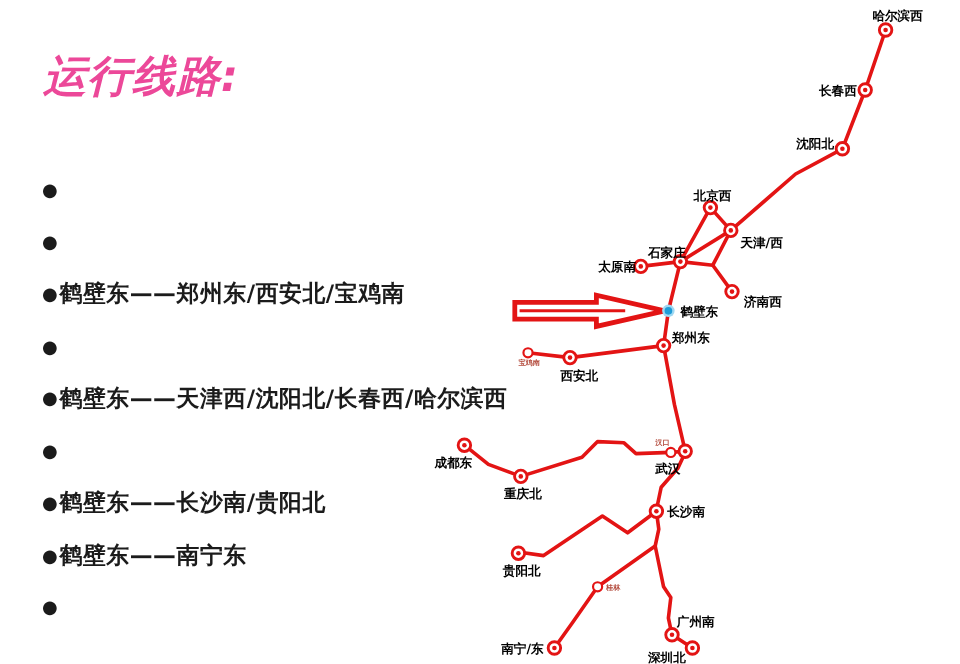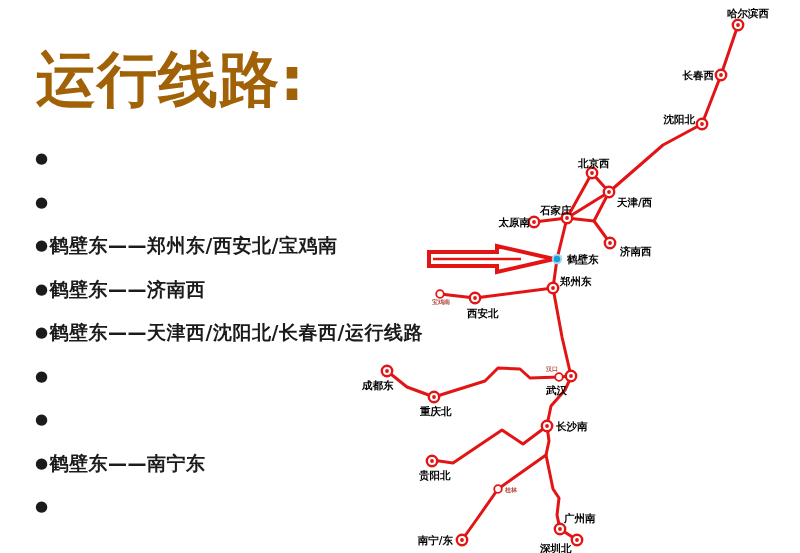--- a/index.html
+++ b/index.html
@@ -3,22 +3,22 @@
 <meta charset="utf-8">
 <style>
   html,body { margin:0; padding:0; }
   body {
     width:800px; height:553px; position:relative; overflow:hidden;
     background:#ffffff;
     font-family:"DejaVu Sans", sans-serif;
   }
   .page-title {
     position:absolute; left:36px; top:40px;
-    font-size:60px; font-weight:900; color:#a16207;
-    letter-spacing:1px; white-space:nowrap;
+    font-size:36px; font-weight:900; color:#ec4899;
+    letter-spacing:1px; white-space:nowrap;font-style:italic;
   }
   .routes {
     position:absolute; left:35px; top:147px;
     display:flex; flex-direction:column; gap:21.5px;
   }
   .route-item {
     display:flex; align-items:center;
     font-size:19px; font-weight:600; color:#1b1b1b;
     height:22px; line-height:22px; white-space:nowrap; letter-spacing:0.5px;
   }
@@ -37,31 +37,31 @@
     </div>
     <div class="route-item">
       <span class="bullet">●</span>
     </div>
     <div class="route-item">
       <span class="bullet">●</span>
       <span>鹤壁东——郑州东/西安北/宝鸡南</span>
     </div>
     <div class="route-item">
       <span class="bullet">●</span>
-      <span>鹤壁东——济南西</span>
     </div>
     <div class="route-item">
       <span class="bullet">●</span>
-      <span>鹤壁东——天津西/沈阳北/长春西/运行线路</span>
+      <span>鹤壁东——天津西/沈阳北/长春西/哈尔滨西</span>
     </div>
     <div class="route-item">
       <span class="bullet">●</span>
     </div>
     <div class="route-item">
       <span class="bullet">●</span>
+      <span>鹤壁东——长沙南/贵阳北</span>
     </div>
     <div class="route-item">
       <span class="bullet">●</span>
       <span>鹤壁东——南宁东</span>
     </div>
     <div class="route-item">
       <span class="bullet">●</span>
     </div>
   </div>
 

